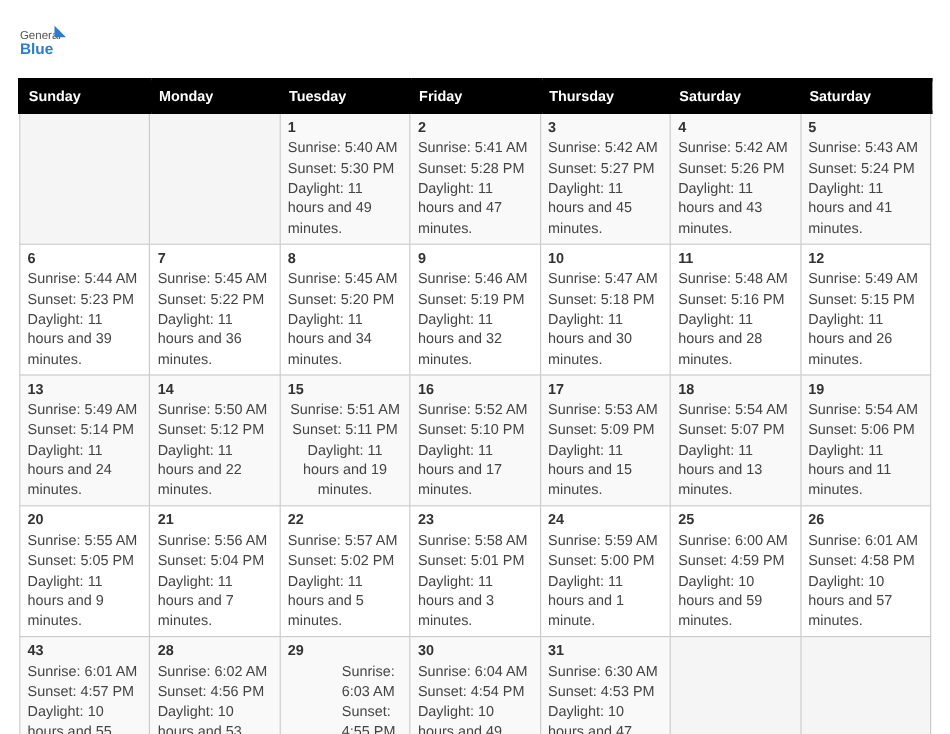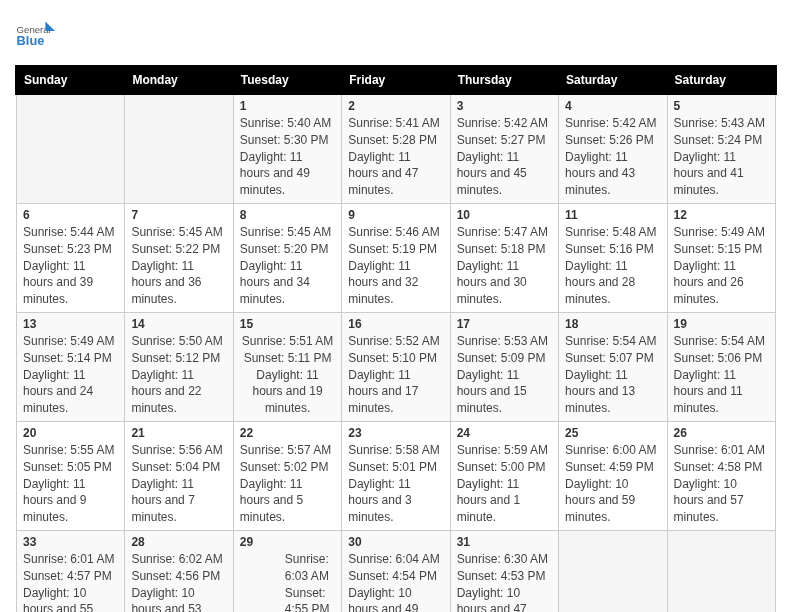--- a/index.html
+++ b/index.html
@@ -271,21 +271,21 @@
         </td>
         <td>
           <div class="day-num">26</div>
           <div class="day-detail" style="white-space: pre-line;">Sunrise: 6:01 AM
 Sunset: 4:58 PM
 Daylight: 10 hours and 57 minutes.</div>
         </td>
       </tr>
       <tr>
         <td>
-          <div class="day-num">33</div>
+          <div class="day-num">43</div>
           <div class="day-detail" style="white-space: pre-line;">Sunrise: 6:01 AM
 Sunset: 4:57 PM
 Daylight: 10 hours and 55 minutes.</div>
         </td>
         <td>
           <div class="day-num">28</div>
           <div class="day-detail" style="white-space: pre-line;">Sunrise: 6:02 AM
 Sunset: 4:56 PM
 Daylight: 10 hours and 53 minutes.</div>
         </td>

